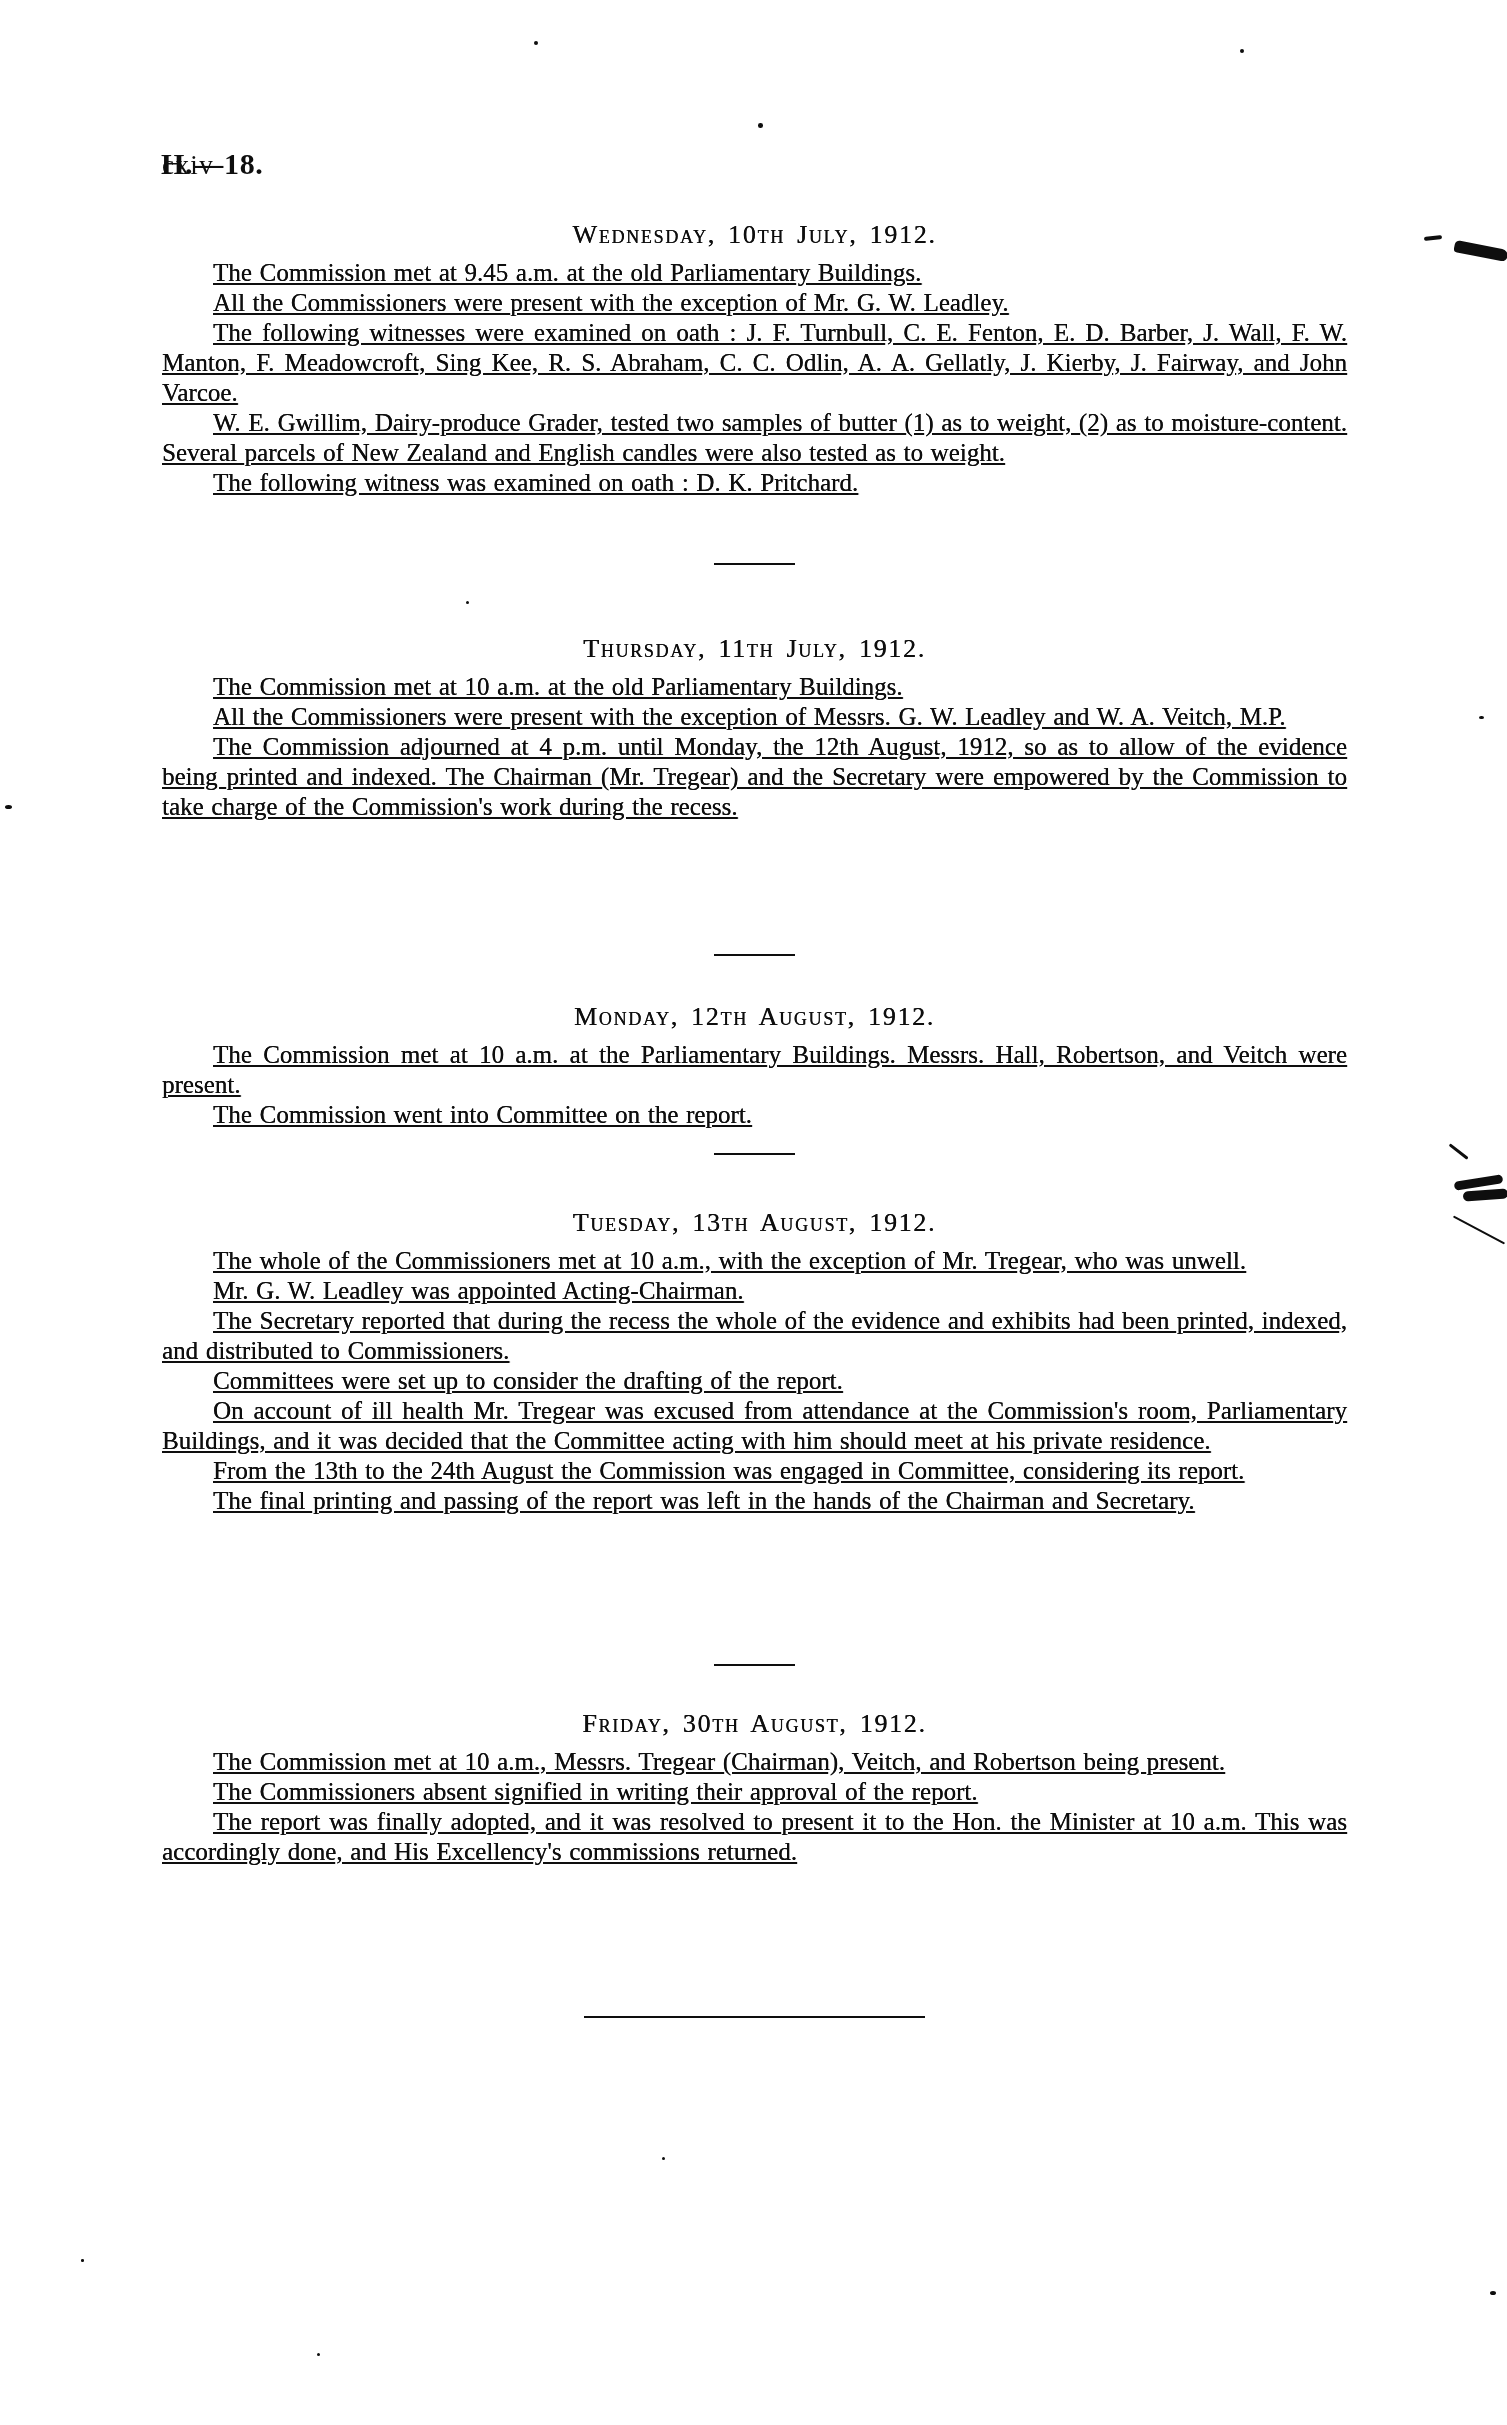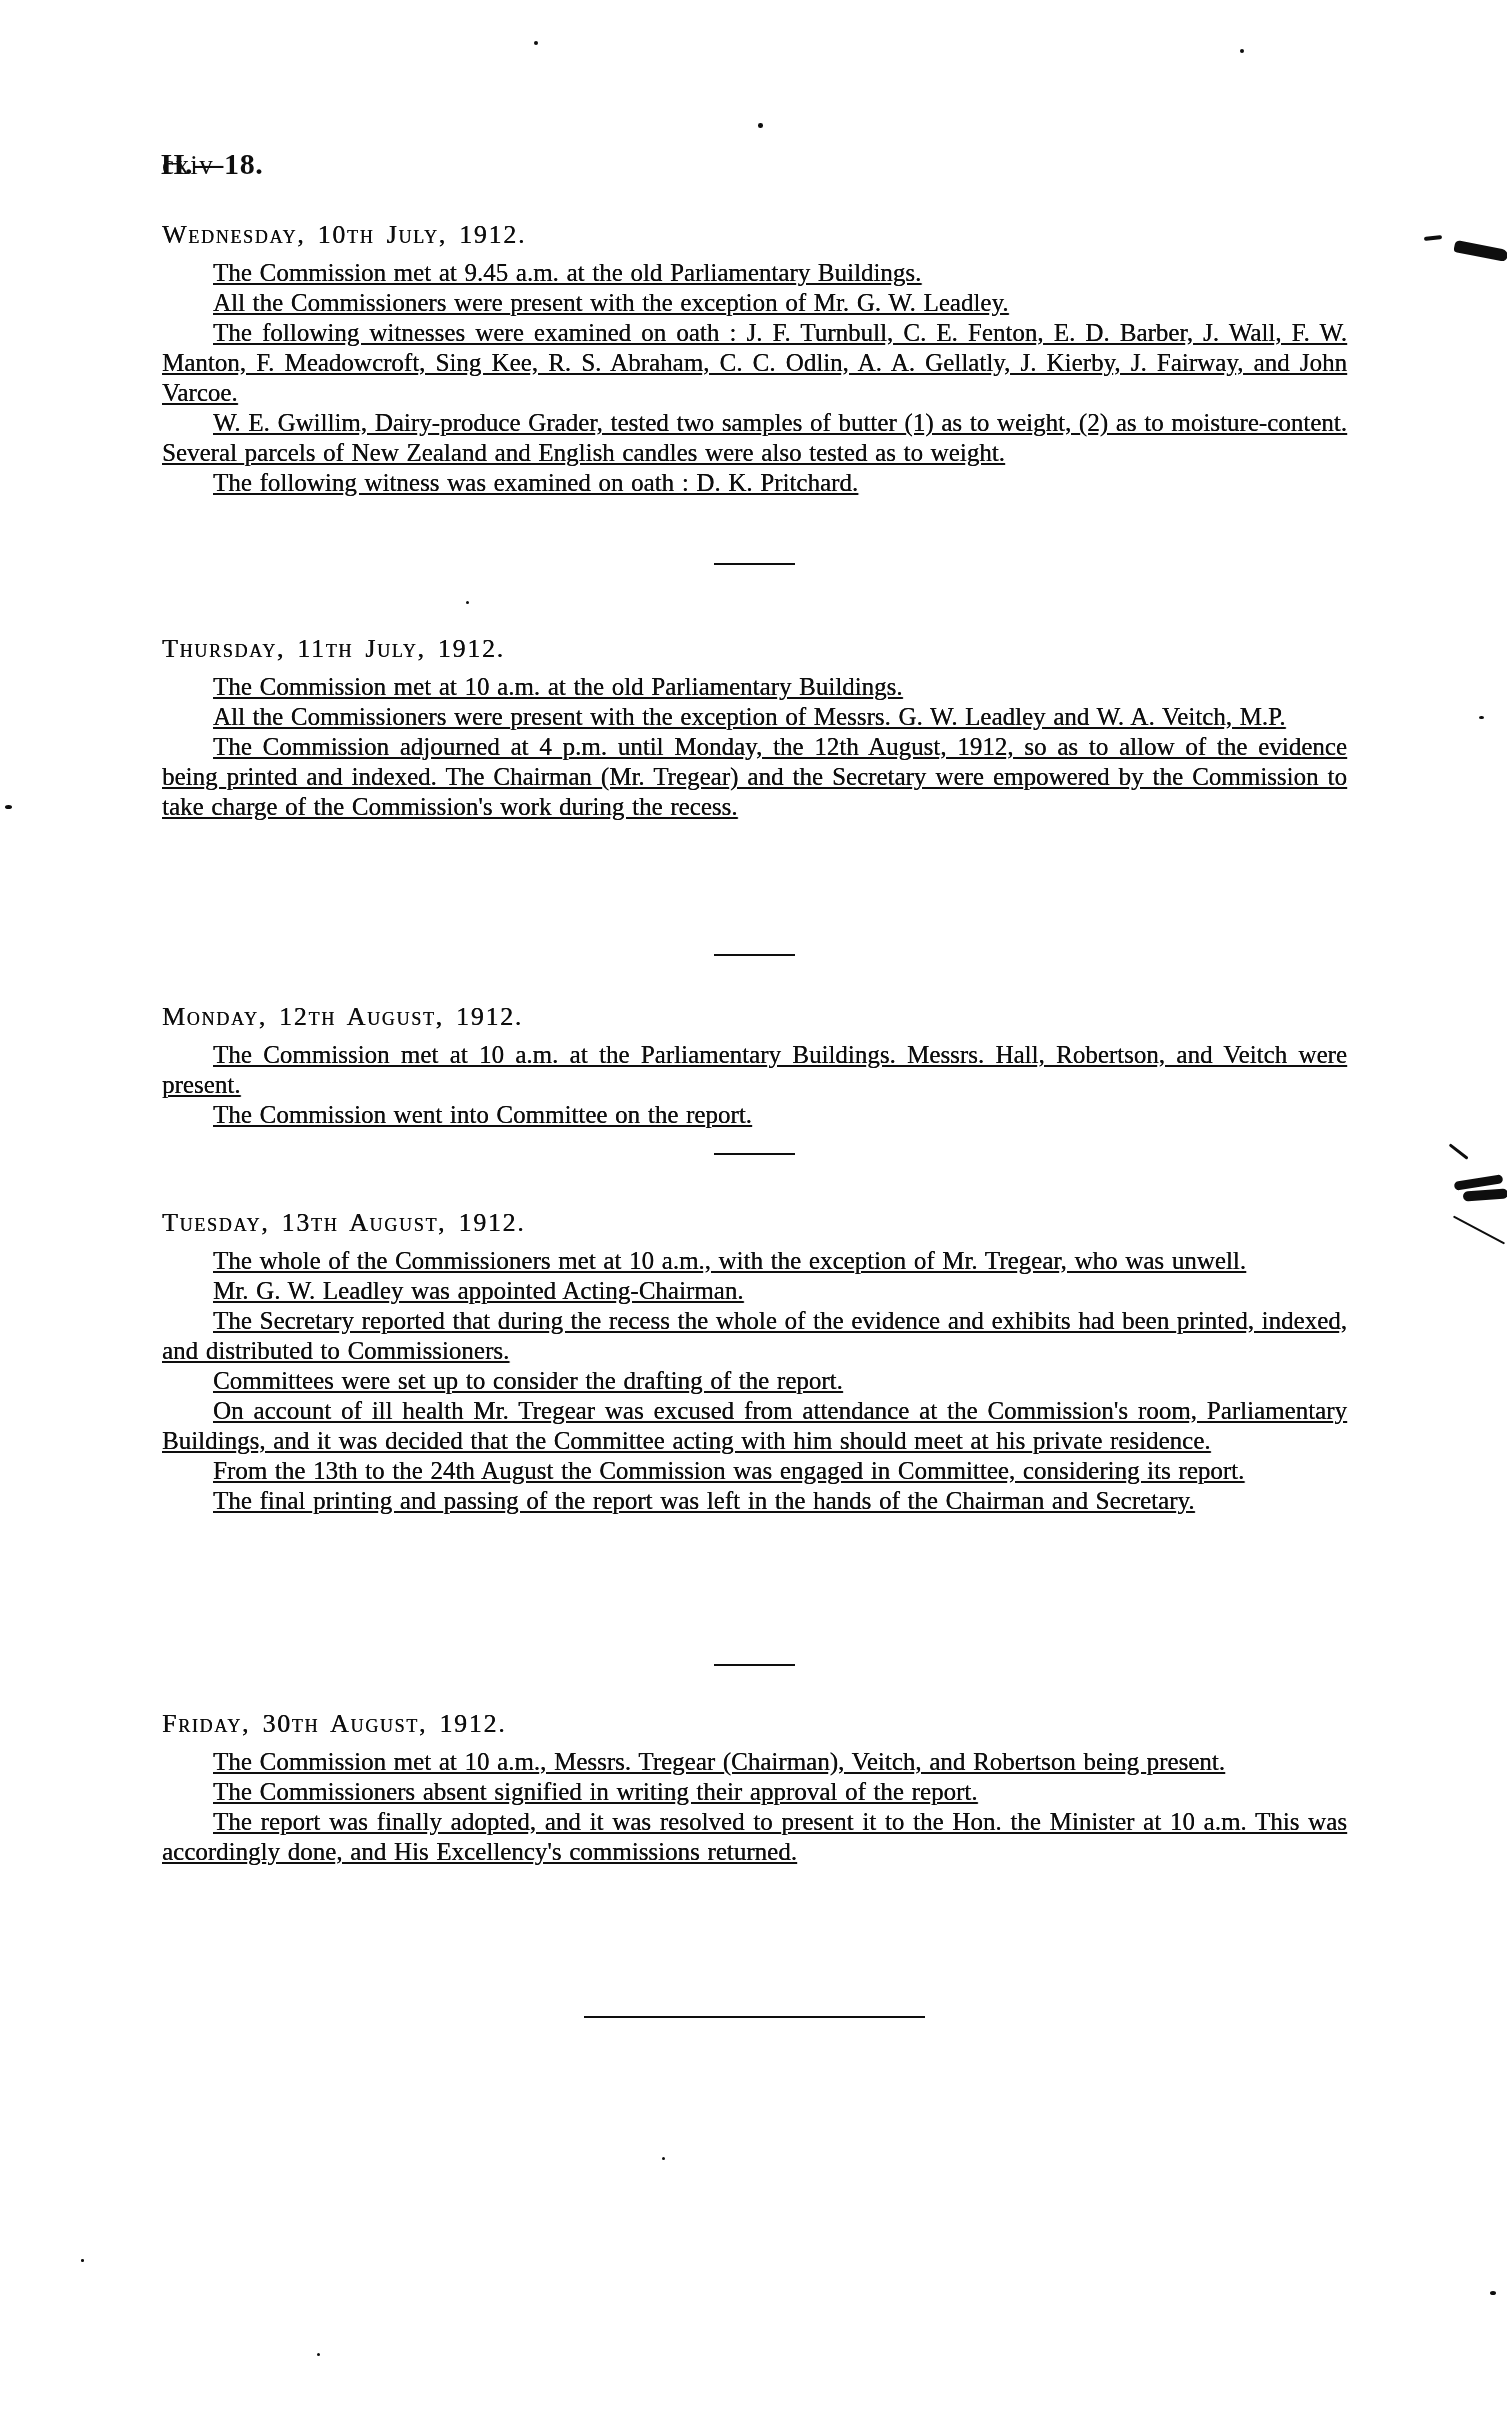--- a/index.html
+++ b/index.html
@@ -47,21 +47,21 @@
     width: 1185px;
   }
   .day-heading {
     margin: 0 0 8px 0;
     font-size: 26px;
     line-height: 30px;
     font-weight: normal;
     font-variant: small-caps;
     letter-spacing: 1.7px;
     word-spacing: 4px;
-    text-align: left;
+    text-align: center;
     text-shadow: 0.3px 0 0 currentColor;
   }
   .entry p {
     margin: 0;
     font-size: 25px;
     line-height: 30px;
     text-align: justify;
     text-indent: 51px;
     word-spacing: 1.4px;
     text-shadow: 0.2px 0 0 currentColor;

